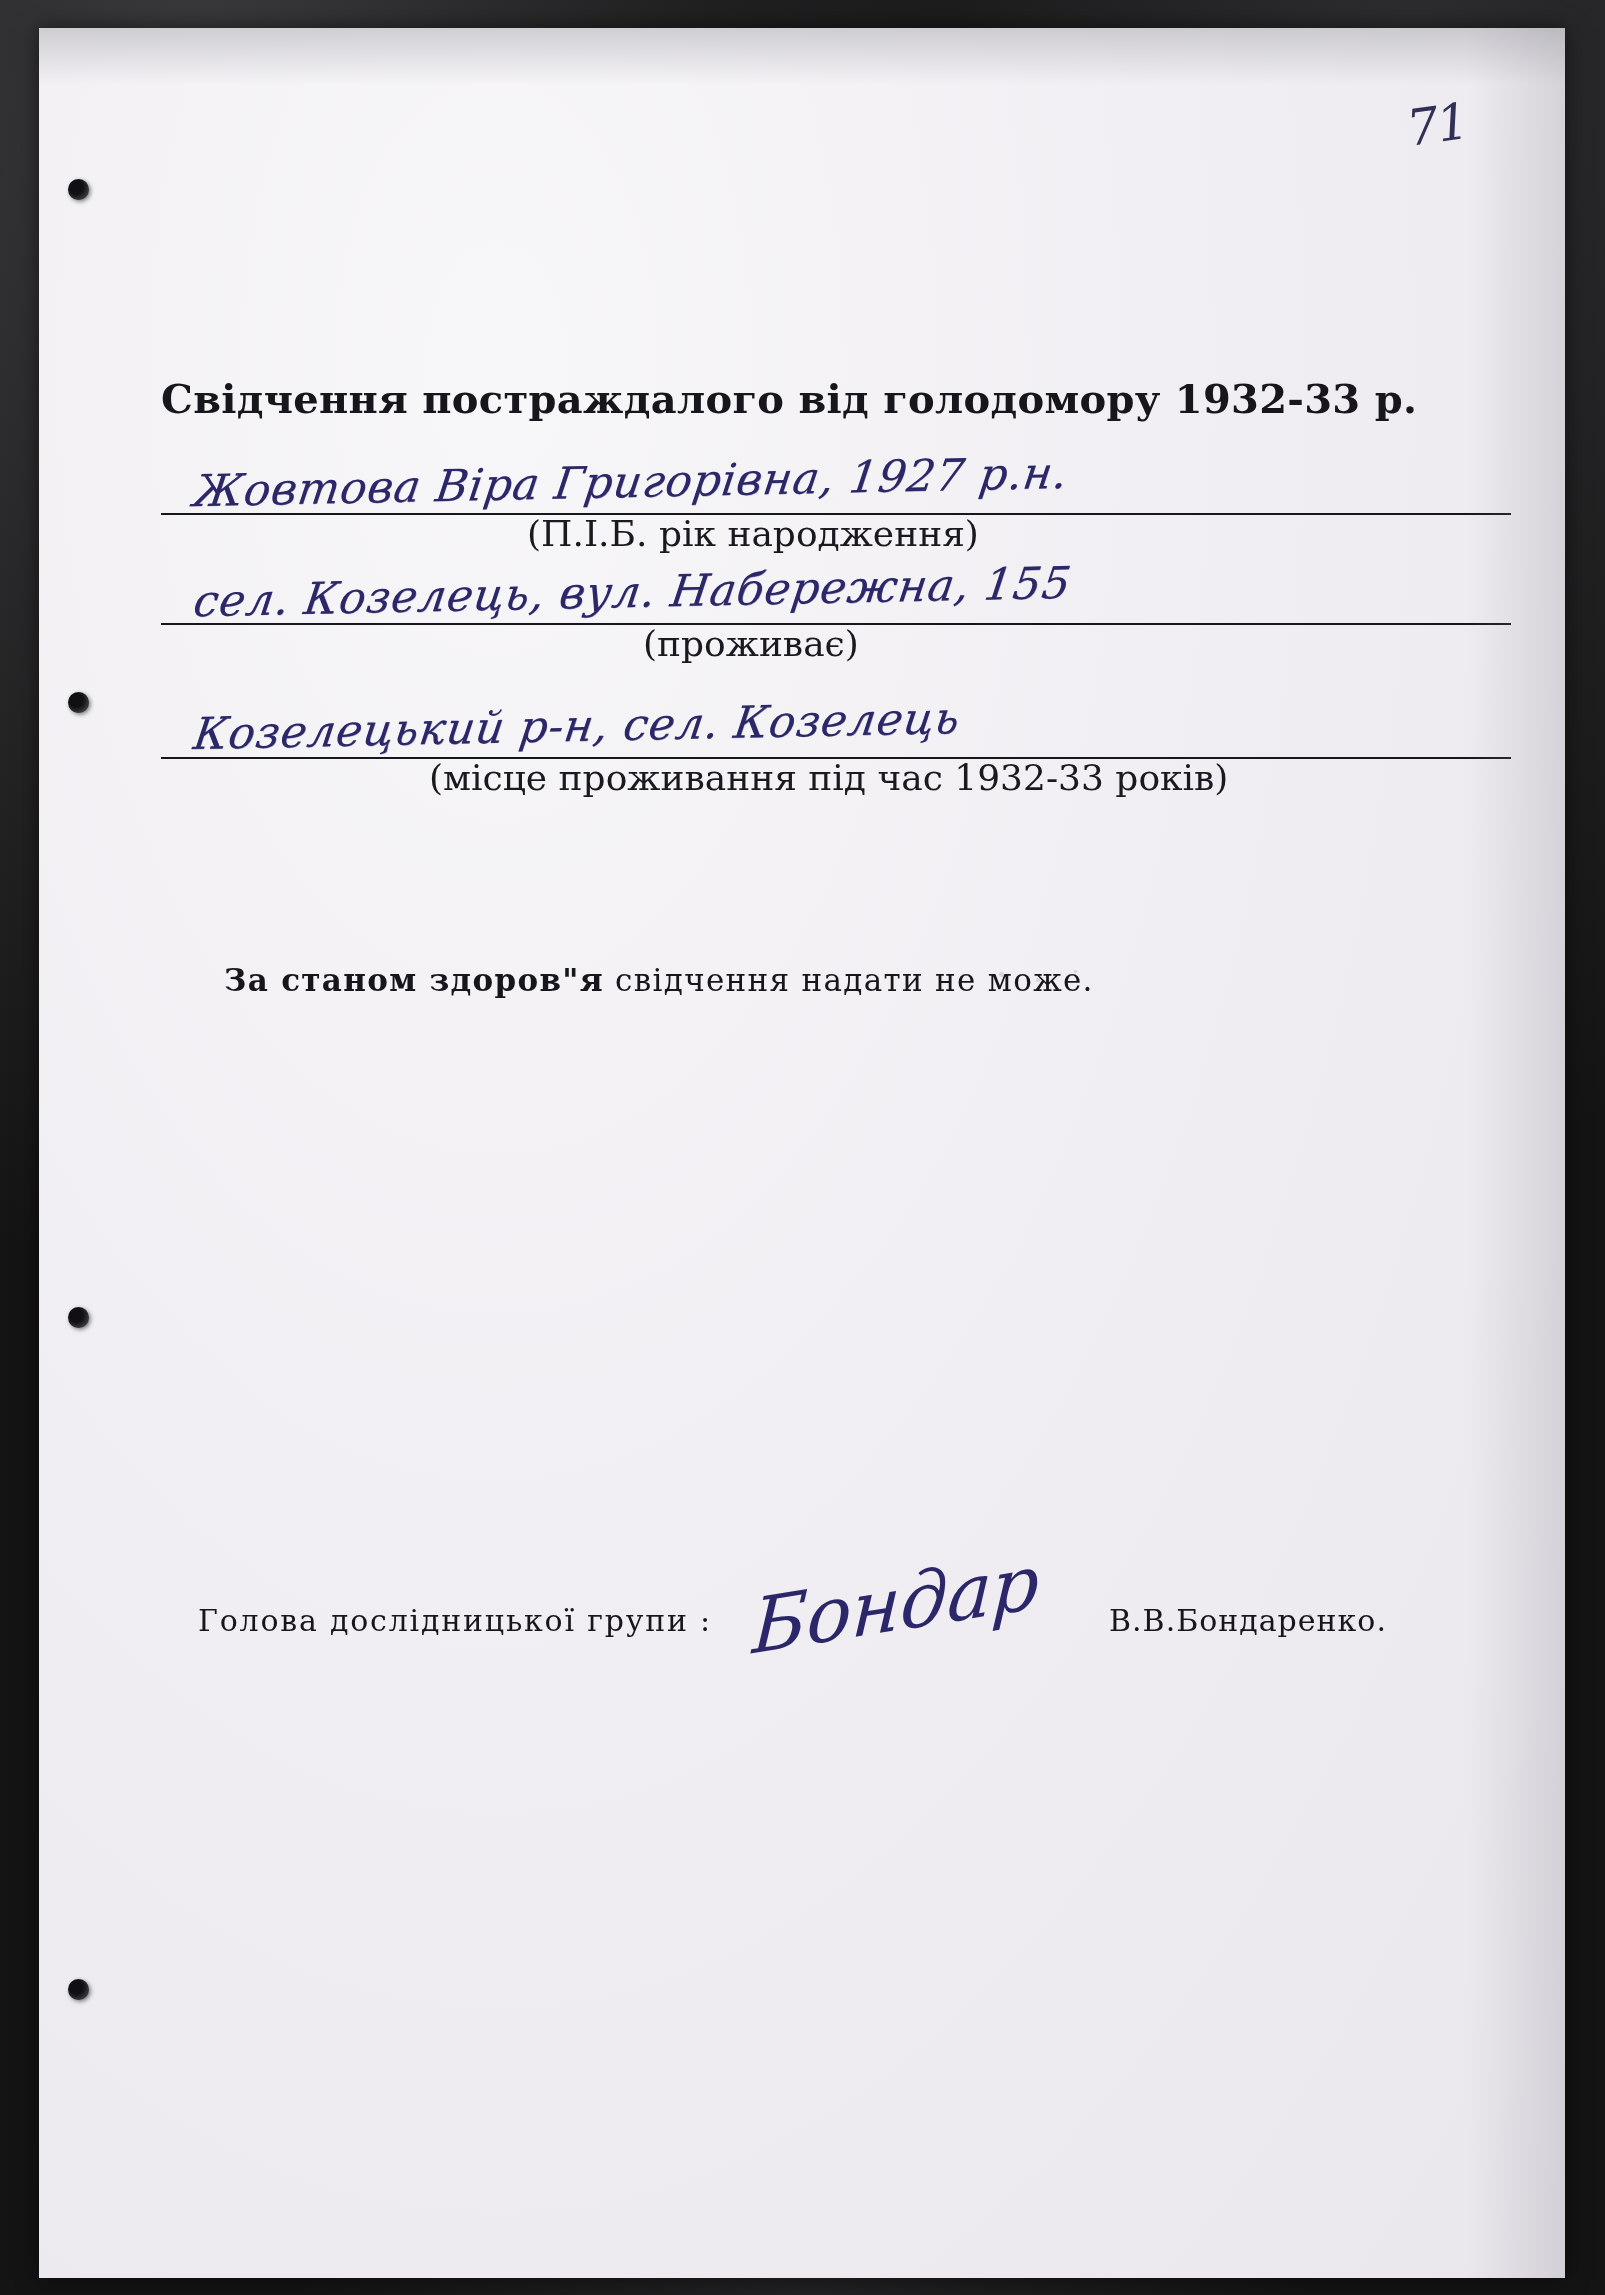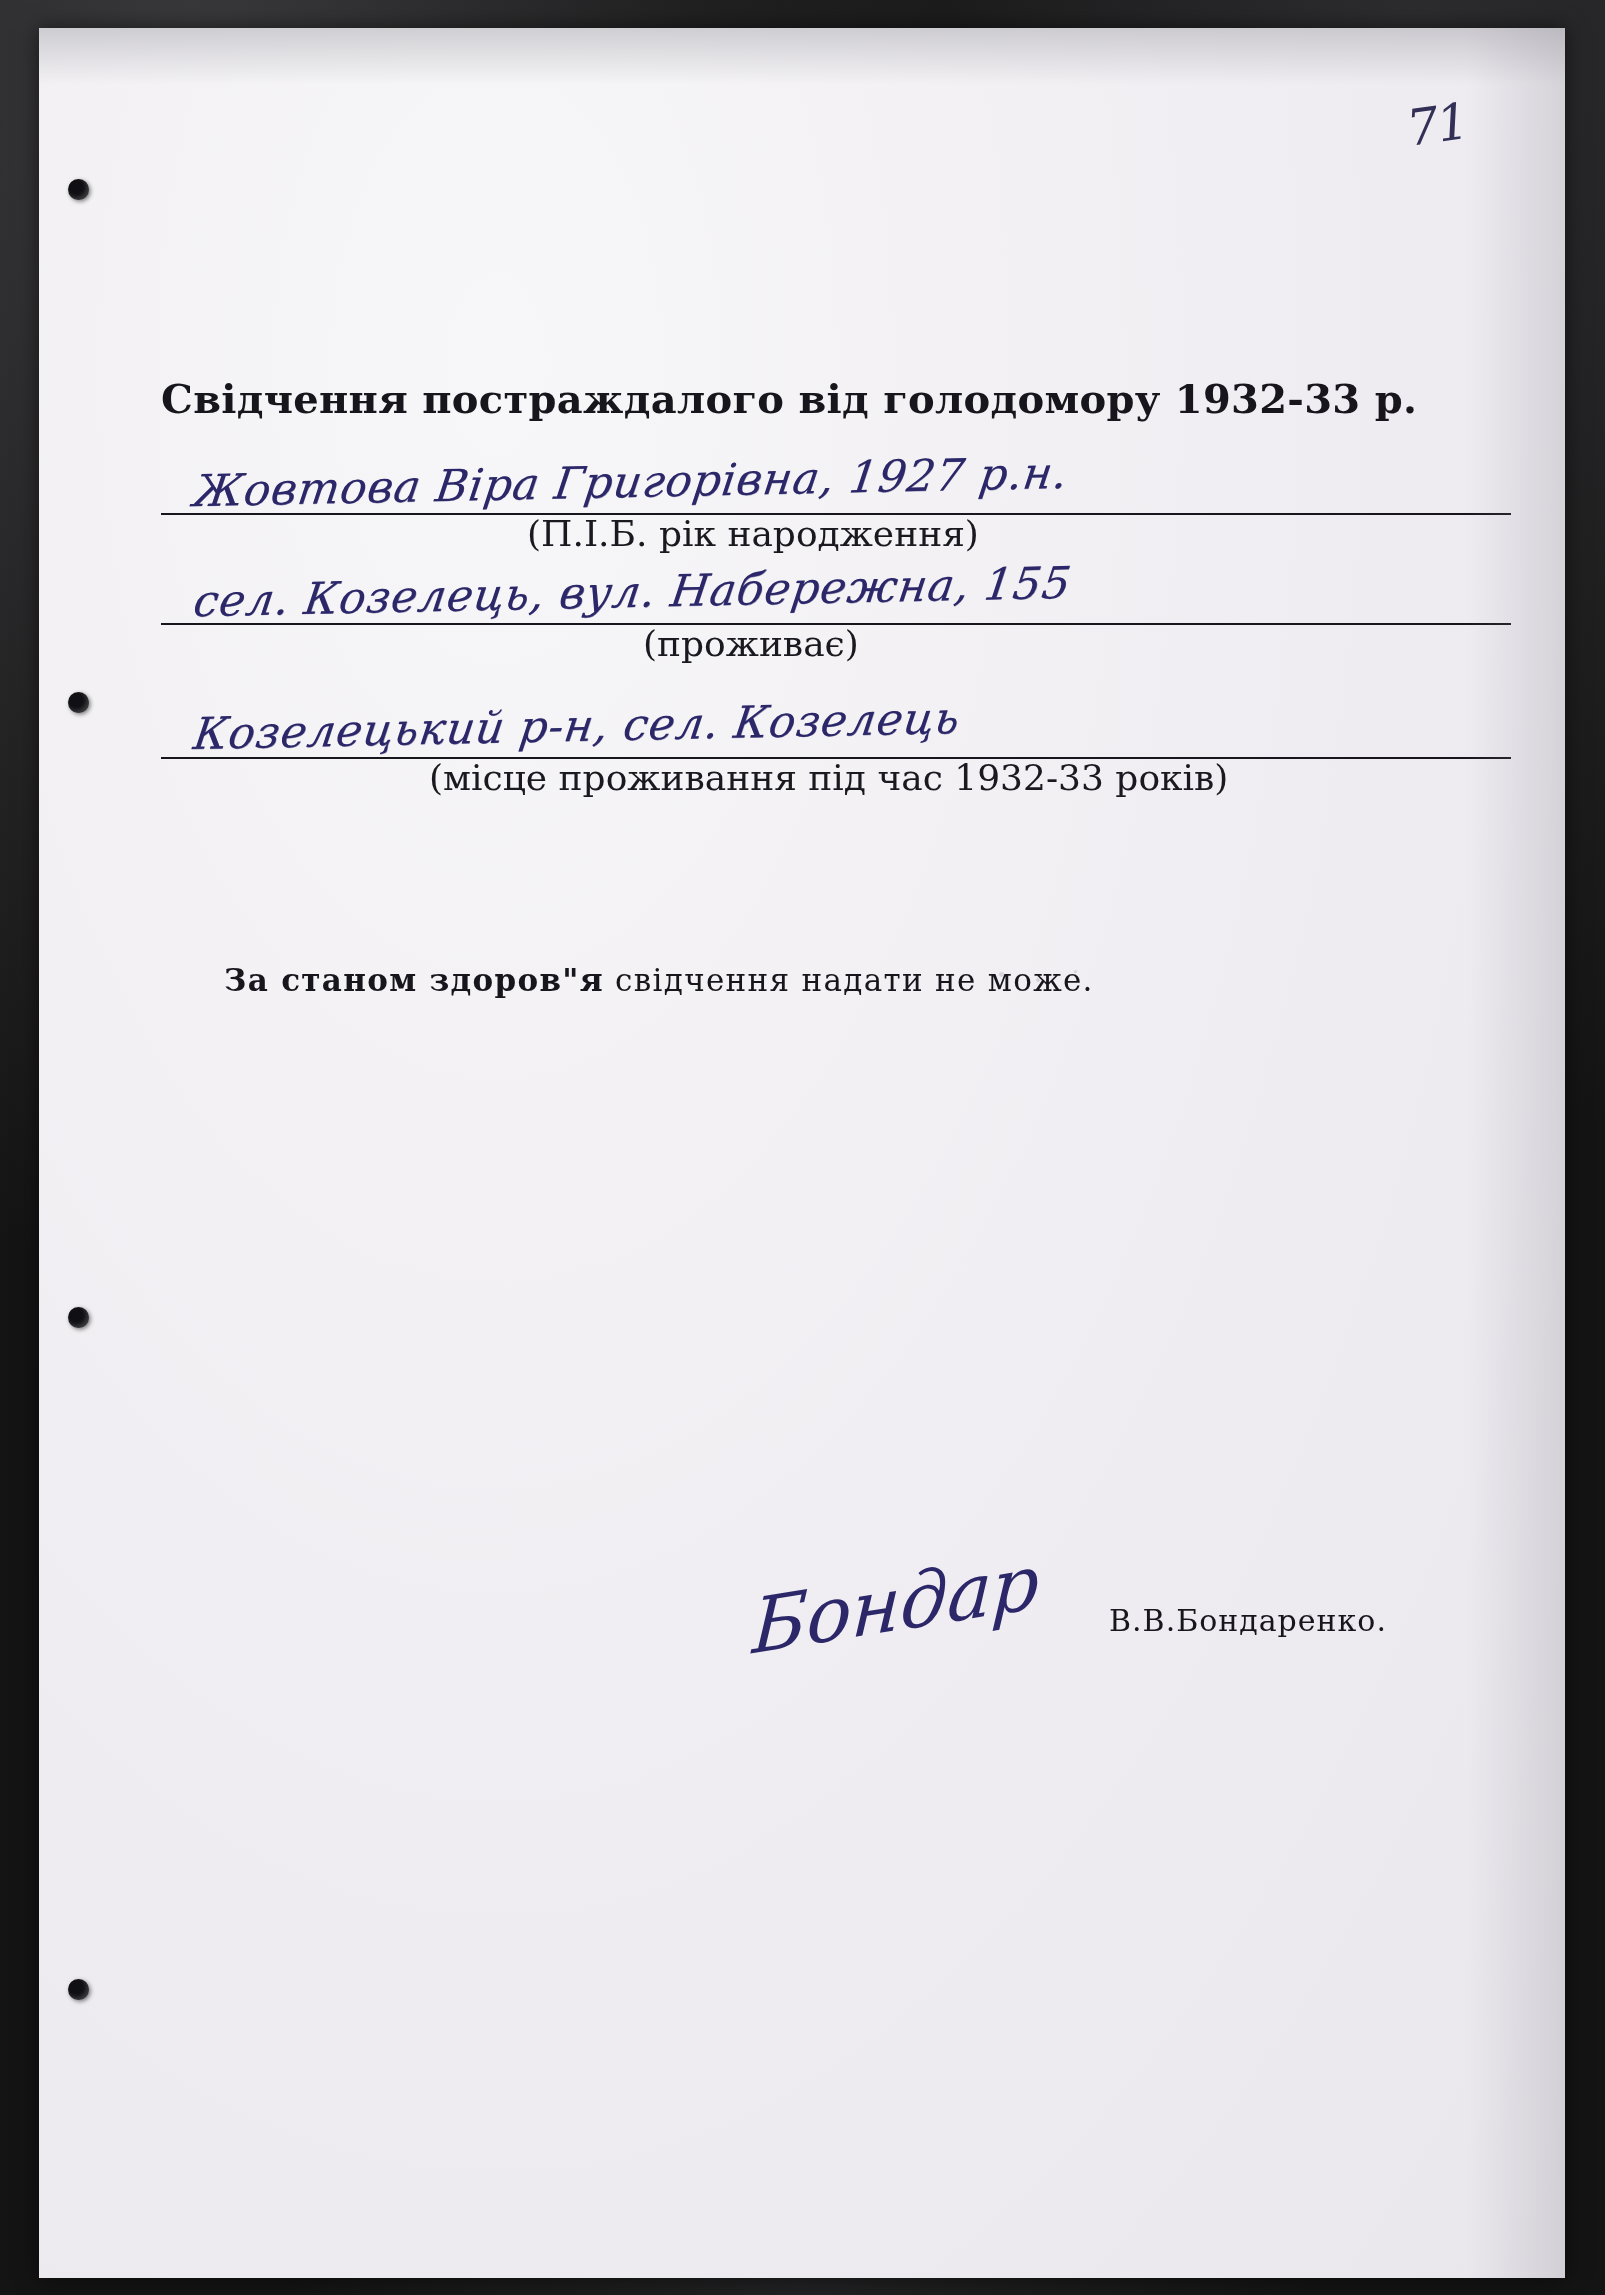--- a/index.html
+++ b/index.html
@@ -263,20 +263,21 @@
         <div class="hand">Козелецький р-н, сел. Козелець</div>
         <div class="rule"></div>
       </div>
       <div class="field-caption caption-3">(місце проживання під час 1932-33 років)</div>
 
       <div class="statement">
         <b>За станом здоров"я</b><span> свідчення надати не може.</span>
       </div>
 
       <div class="sign-row">
+        <div class="sign-label">Голова дослідницької  групи :</div>
         <div class="sign-mark">Бондар</div>
         <div class="sign-name">В.В.Бондаренко.</div>
       </div>
 
     </div>
   </div>
 </div>
 
 
 </body></html>

